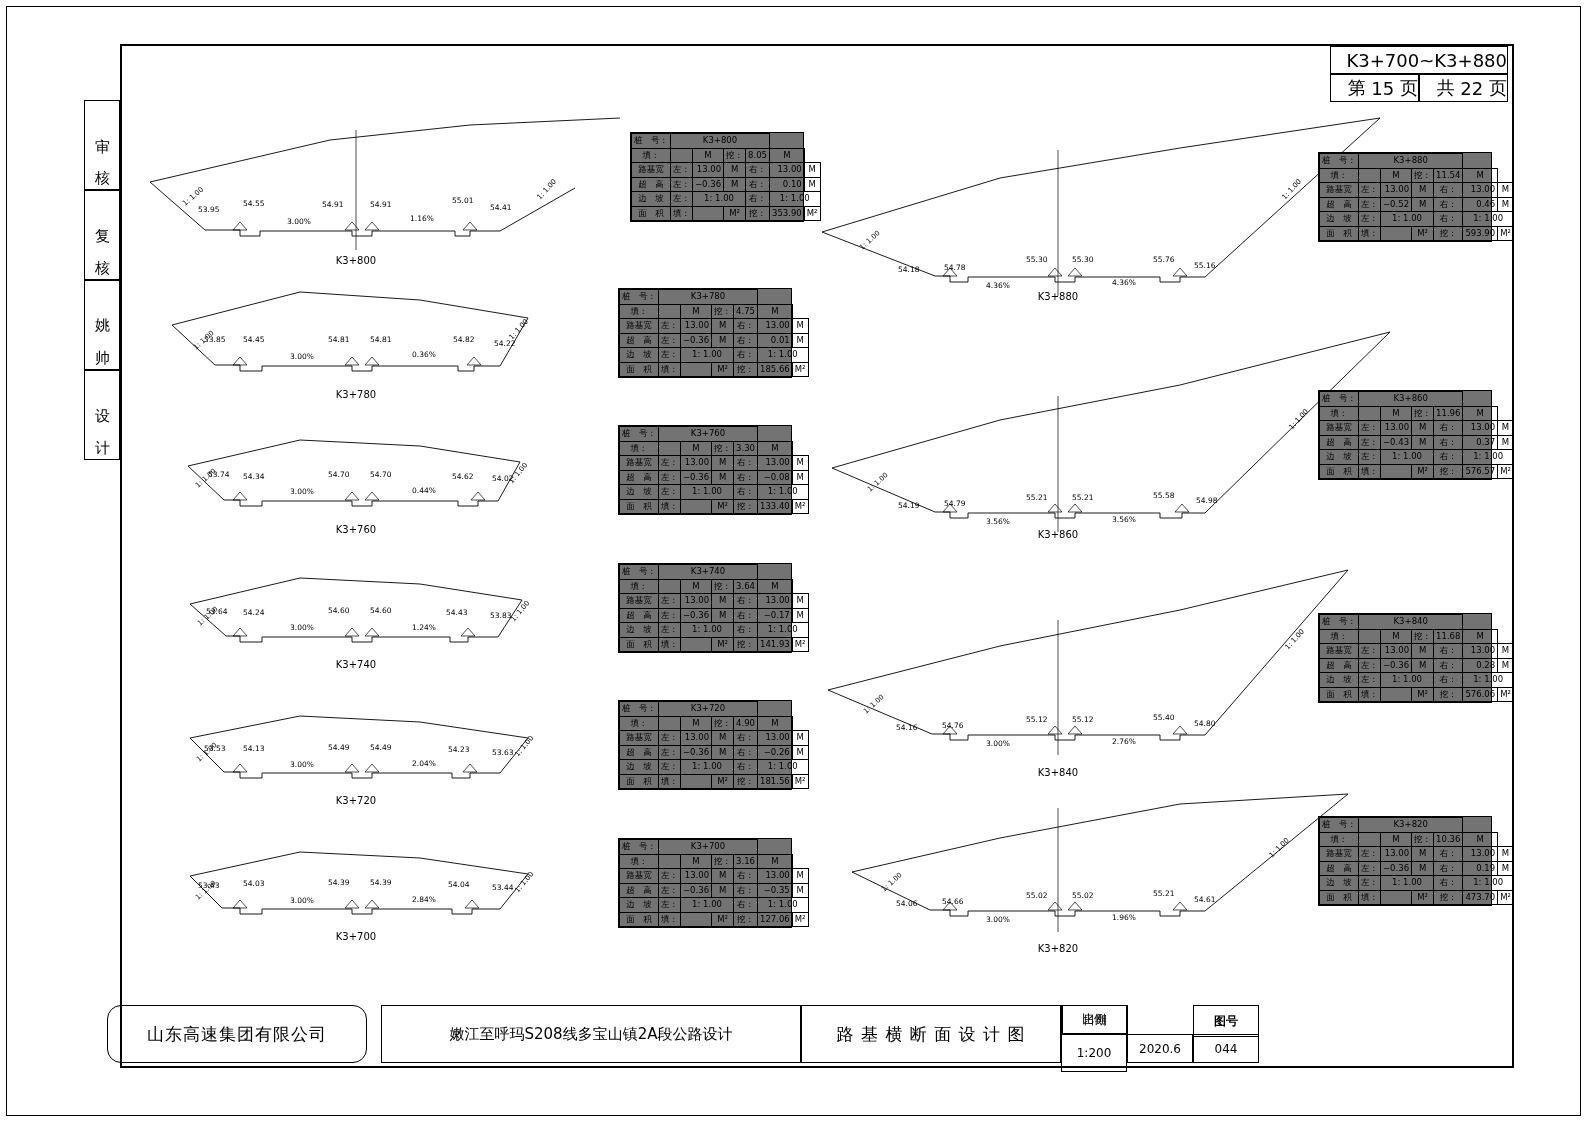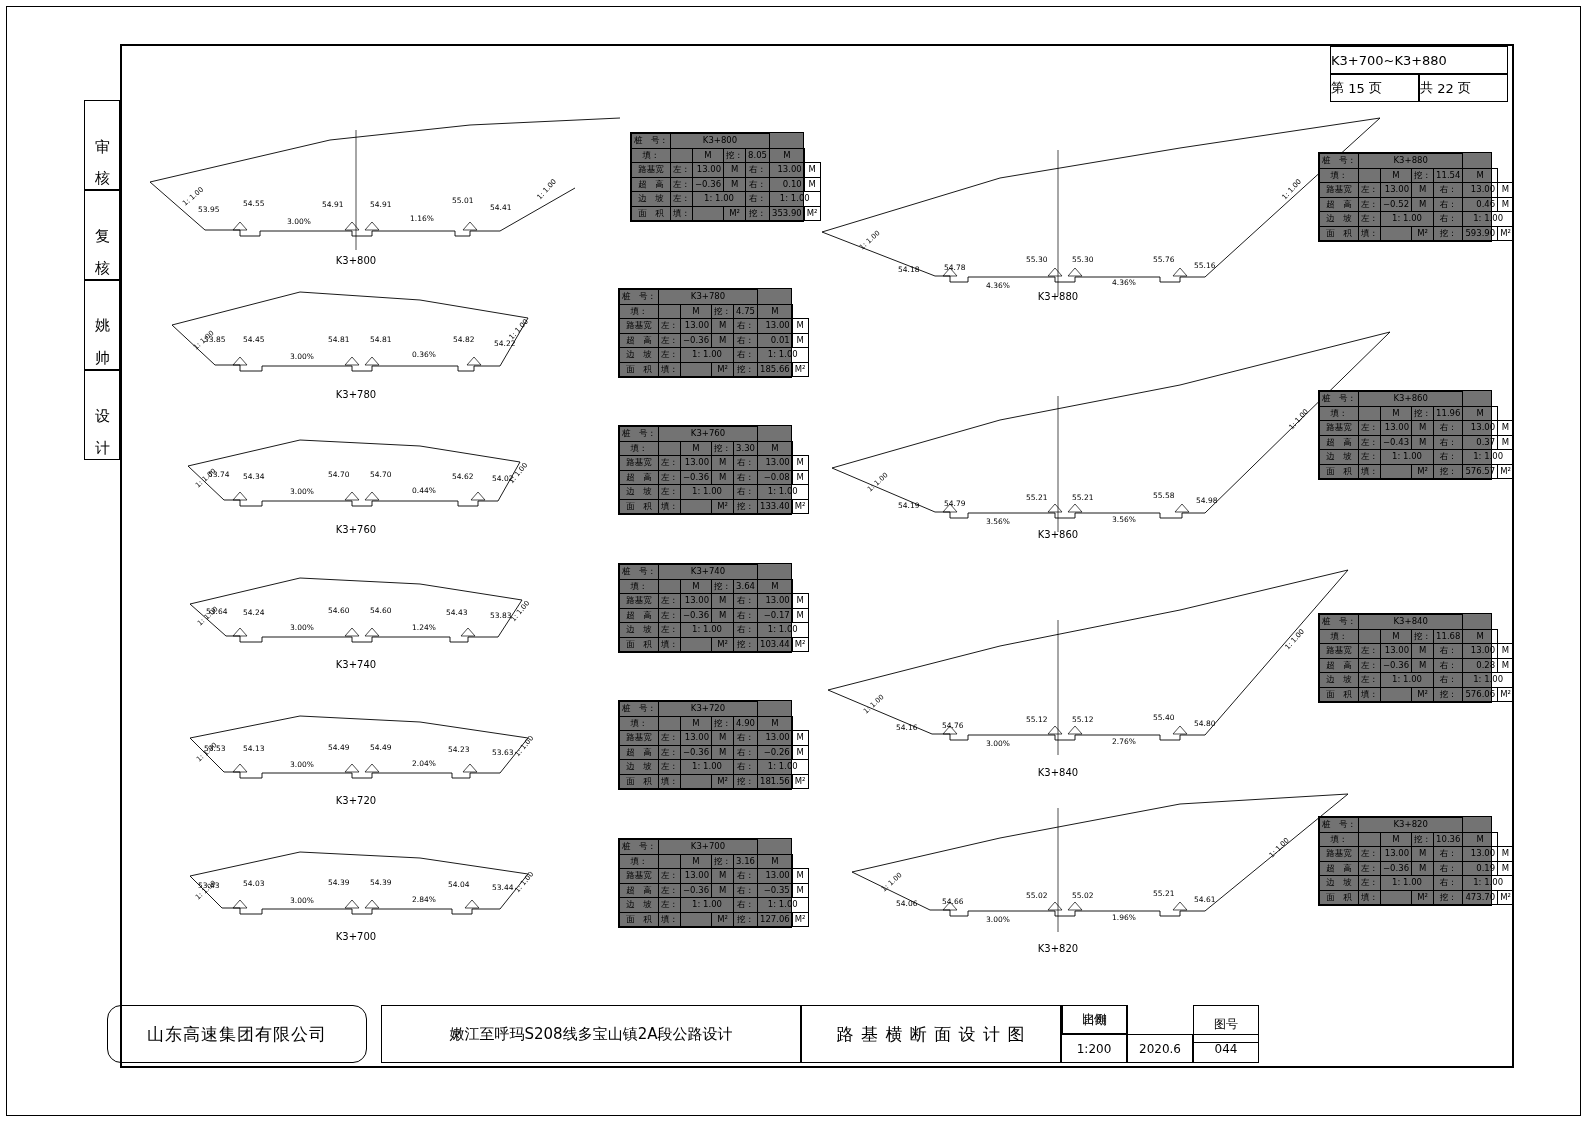--- a/index.html
+++ b/index.html
@@ -5,22 +5,22 @@
   html,body{margin:0;padding:0;background:#fff;}
   body{width:1587px;height:1122px;font-family:"Liberation Sans",sans-serif;color:#000;}
   #sheet{position:relative;width:1587px;height:1122px;}
   .outer-border{position:absolute;left:6px;top:6px;width:1573px;height:1108px;border:1px solid #000;}
   .inner-border{position:absolute;left:120px;top:44px;width:1390px;height:1020px;border:2px solid #000;}
   .left-cell{position:absolute;left:84px;width:36px;border:1px solid #000;box-sizing:border-box;
       display:flex;align-items:center;justify-content:center;}
   .vtext{writing-mode:vertical-rl;text-orientation:upright;font-size:15px;letter-spacing:7px;
       font-family:"DejaVu Sans",sans-serif;}
   
-  .hdr{position:absolute;border:1px solid #000;box-sizing:border-box;display:flex;align-items:center;justify-content:flex-start;
-      font-size:13px;font-family:"DejaVu Sans",sans-serif;}
+  .hdr{position:absolute;border:1px solid #000;box-sizing:border-box;display:flex;align-items:center;justify-content:flex-end;
+      font-size:18px;font-family:"DejaVu Sans",sans-serif;}
   
   .xtable{position:absolute;border:1px solid #000;border-collapse:collapse;background:#737373;}
   .xtable table{border-collapse:collapse;width:100%;}
   .xtable td{border:1px solid #000;font-size:8.5px;font-family:"DejaVu Sans",sans-serif;
       padding:0 2px;height:13.5px;line-height:13.5px;white-space:nowrap;}
   .lbl{text-align:center;width:38px;}
   .lr{text-align:center;width:16px;}
   .num{text-align:right;width:34px;}
   .un{text-align:center;width:14px;}
   .ctr{text-align:center;}
@@ -480,21 +480,21 @@
           <td class="num ctr" colspan="2">1: 1.00</td>
           <td class="lr">右：</td>
           <td class="num ctr" colspan="2">1: 1.00</td>
           </tr>
       <tr>
             <td class="lbl">面　积</td>
           <td class="lr">填：</td>
           <td class="num"></td>
           <td class="un">M²</td>
           <td class="lr">挖：</td>
-          <td class="num">103.44</td>
+          <td class="num">141.93</td>
           <td class="un">M²</td>
           </tr>
     </tbody>
       </table>
   </div>
 
   <div class="xtable" style="left:618px;top:700px;width:172px;">
     <table>
       <tbody>
           <tr>
@@ -817,29 +817,29 @@
   </div>
   <div class="tbar tmid" style="left:381px;top:1005px;width:420px;height:58px;">
     <span>嫩江至呼玛S208线多宝山镇2A段公路设计</span>
   </div>
   <div class="tbar tbig" style="left:801px;top:1005px;width:260px;height:58px;">
     <span>路 基 横 断 面 设 计 图</span>
   </div>
   <div class="tbar tsm" style="left:1061px;top:1005px;width:66px;height:29px;">
     <span>比例</span>
   </div>
-  <div class="tbar tsm" style="left:1061px;top:1034px;width:66px;height:29px;">
+  <div class="tbar tsm" style="left:1061px;top:1034px;width:66px;height:38px;">
     <span>1:200</span>
   </div>
   <div class="tbar tsm" style="left:1062px;top:1005px;width:66px;height:30px;">
     <span>日期</span>
   </div>
   <div class="tbar tsm" style="left:1127px;top:1034px;width:66px;height:29px;text-align:right;">
     <span>2020.6</span>
   </div>
-  <div class="tbar tsm" style="left:1193px;top:1005px;width:66px;height:38px;">
+  <div class="tbar tsm" style="left:1193px;top:1005px;width:66px;height:32px;font-weight:bold;">
     <span>图号</span>
   </div>
   <div class="tbar tsm" style="left:1193px;top:1034px;width:66px;height:29px;">
     <span>044</span>
   </div>
 
 </div>
 
 </body></html>

